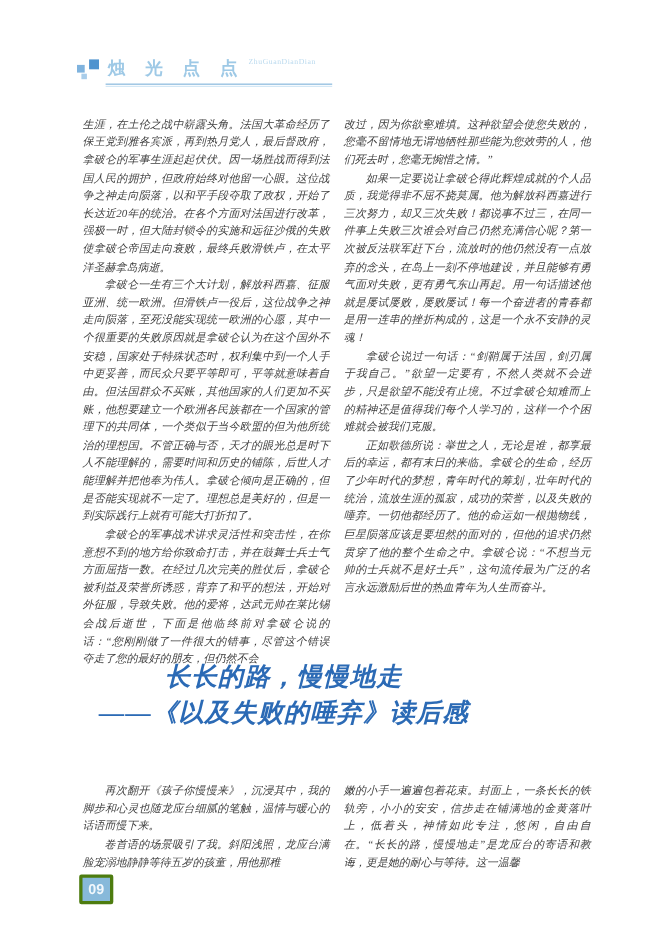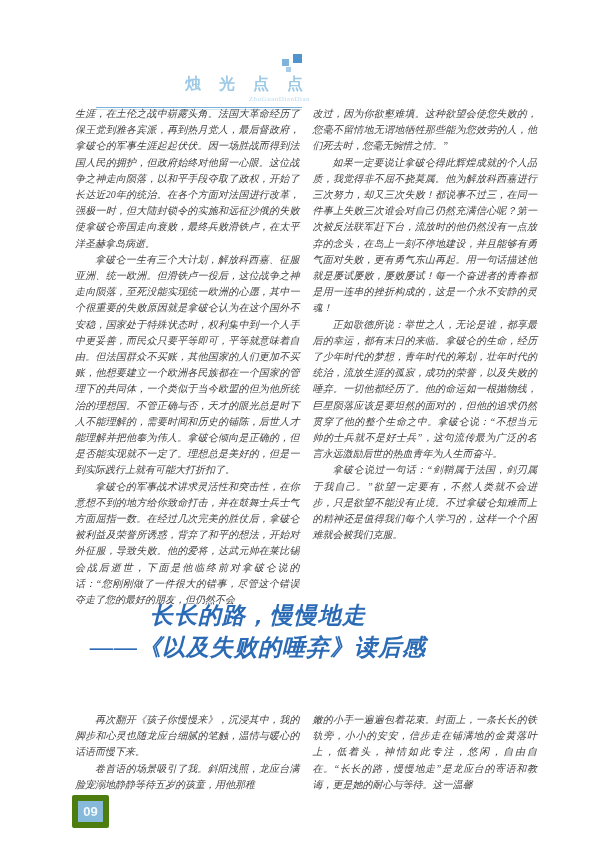--- a/index.html
+++ b/index.html
@@ -7,32 +7,32 @@
     position:relative;
     width:600px;height:849px;
     background:#ffffff;
     overflow:hidden;
     font-family:"Liberation Serif", serif;
   }
   
   .header{
     position:absolute;top:52px;left:70px;width:240px;
   }
-  .brand-row{display:flex;align-items:flex-end;flex-direction:column;}
+  .brand-row{display:flex;align-items:flex-start;}
   .logo{position:relative;width:20px;height:22px;margin-right:8px;}
   .logo .sq1{position:absolute;right:0;top:2px;width:9px;height:9px;background:#4f93cf;}
   .logo .sq2{position:absolute;left:0;top:7px;width:7px;height:7px;background:#7fb3de;}
   .logo .sq3{position:absolute;left:4px;top:15px;width:5px;height:5px;background:#a9cdea;}
   .brand-title{
     font-size:16px;font-weight:bold;letter-spacing:7px;
     color:#9ec9e6;white-space:nowrap;
   }
   .brand-pinyin{
     font-size:7px;color:#b9d9ee;letter-spacing:0.5px;
-    margin-left:16px;padding-bottom:2px;white-space:nowrap;
+    margin-left:3px;padding-bottom:2px;white-space:nowrap;
   }
   .header-rule{
     margin-left:26px;margin-top:2px;width:206px;height:0;
     border-top:1px solid #7db1d9;
     box-shadow:0 2px 0 #cfe5f4;
   }
   
   .article1{
     position:absolute;top:106px;left:75px;right:63px;
     display:flex;gap:13px;
@@ -62,21 +62,21 @@
   }
   .byline{
     margin-top:12px;
     font-size:11px;color:#333333;font-weight:bold;
     letter-spacing:1px;
   }
   
   .page-number{
     position:absolute;left:72px;top:795px;
     width:25px;height:21px;
-    background:#87b9da;border:6px solid #4d7c0f;border-radius:2px;
+    background:#87b9da;border:3px solid #4d7c0f;border-radius:2px;
     color:#f2f8fc;font-size:13px;font-weight:bold;
     font-family:"Liberation Sans", sans-serif;
     display:flex;align-items:center;justify-content:center;
   }
 </style>
 </head>
 <body>
 
 <div class="page">
 
@@ -95,22 +95,22 @@
 
   <div class="article1">
     <div class="col">
       <p>生涯，在土伦之战中崭露头角。法国大革命经历了保王党到雅各宾派，再到热月党人，最后督政府，拿破仑的军事生涯起起伏伏。因一场胜战而得到法国人民的拥护，但政府始终对他留一心眼。这位战争之神走向陨落，以和平手段夺取了政权，开始了长达近20年的统治。在各个方面对法国进行改革，强极一时，但大陆封锁令的实施和远征沙俄的失败使拿破仑帝国走向衰败，最终兵败滑铁卢，在太平洋圣赫拿岛病逝。</p>
       <p class="indent">拿破仑一生有三个大计划，解放科西嘉、征服亚洲、统一欧洲。但滑铁卢一役后，这位战争之神走向陨落，至死没能实现统一欧洲的心愿，其中一个很重要的失败原因就是拿破仑认为在这个国外不安稳，国家处于特殊状态时，权利集中到一个人手中更妥善，而民众只要平等即可，平等就意味着自由。但法国群众不买账，其他国家的人们更加不买账，他想要建立一个欧洲各民族都在一个国家的管理下的共同体，一个类似于当今欧盟的但为他所统治的理想国。不管正确与否，天才的眼光总是时下人不能理解的，需要时间和历史的铺陈，后世人才能理解并把他奉为伟人。拿破仑倾向是正确的，但是否能实现就不一定了。理想总是美好的，但是一到实际践行上就有可能大打折扣了。</p>
       <p class="indent">拿破仑的军事战术讲求灵活性和突击性，在你意想不到的地方给你致命打击，并在鼓舞士兵士气方面屈指一数。在经过几次完美的胜仗后，拿破仑被利益及荣誉所诱惑，背弃了和平的想法，开始对外征服，导致失败。他的爱将，达武元帅在莱比锡会战后逝世，下面是他临终前对拿破仑说的话：“您刚刚做了一件很大的错事，尽管这个错误夺走了您的最好的朋友，但仍然不会</p>
     </div>
     <div class="col">
       <p>改过，因为你欲壑难填。这种欲望会使您失败的，您毫不留情地无谓地牺牲那些能为您效劳的人，他们死去时，您毫无惋惜之情。”</p>
       <p class="indent">如果一定要说让拿破仑得此辉煌成就的个人品质，我觉得非不屈不挠莫属。他为解放科西嘉进行三次努力，却又三次失败！都说事不过三，在同一件事上失败三次谁会对自己仍然充满信心呢？第一次被反法联军赶下台，流放时的他仍然没有一点放弃的念头，在岛上一刻不停地建设，并且能够有勇气面对失败，更有勇气东山再起。用一句话描述他就是屡试屡败，屡败屡试！每一个奋进者的青春都是用一连串的挫折构成的，这是一个永不安静的灵魂！</p>
+      <p class="indent">拿破仑说过一句话：“剑鞘属于法国，剑刃属于我自己。”欲望一定要有，不然人类就不会进步，只是欲望不能没有止境。不过拿破仑知难而上的精神还是值得我们每个人学习的，这样一个个困难就会被我们克服。</p>
       <p class="indent">正如歌德所说：举世之人，无论是谁，都享最后的幸运，都有末日的来临。拿破仑的生命，经历了少年时代的梦想，青年时代的筹划，壮年时代的统治，流放生涯的孤寂，成功的荣誉，以及失败的唾弃。一切他都经历了。他的命运如一根抛物线，巨星陨落应该是要坦然的面对的，但他的追求仍然贯穿了他的整个生命之中。拿破仑说：“不想当元帅的士兵就不是好士兵”，这句流传最为广泛的名言永远激励后世的热血青年为人生而奋斗。</p>
-      <p class="indent">拿破仑说过一句话：“剑鞘属于法国，剑刃属于我自己。”欲望一定要有，不然人类就不会进步，只是欲望不能没有止境。不过拿破仑知难而上的精神还是值得我们每个人学习的，这样一个个困难就会被我们克服。</p>
     </div>
   </div>
 
   <div class="title-block">
     <div class="essay-title">长长的路，慢慢地走</div>
     <div class="essay-subtitle">——《以及失败的唾弃》读后感</div>
   </div>
 
   <div class="article2">
     <div class="col">

